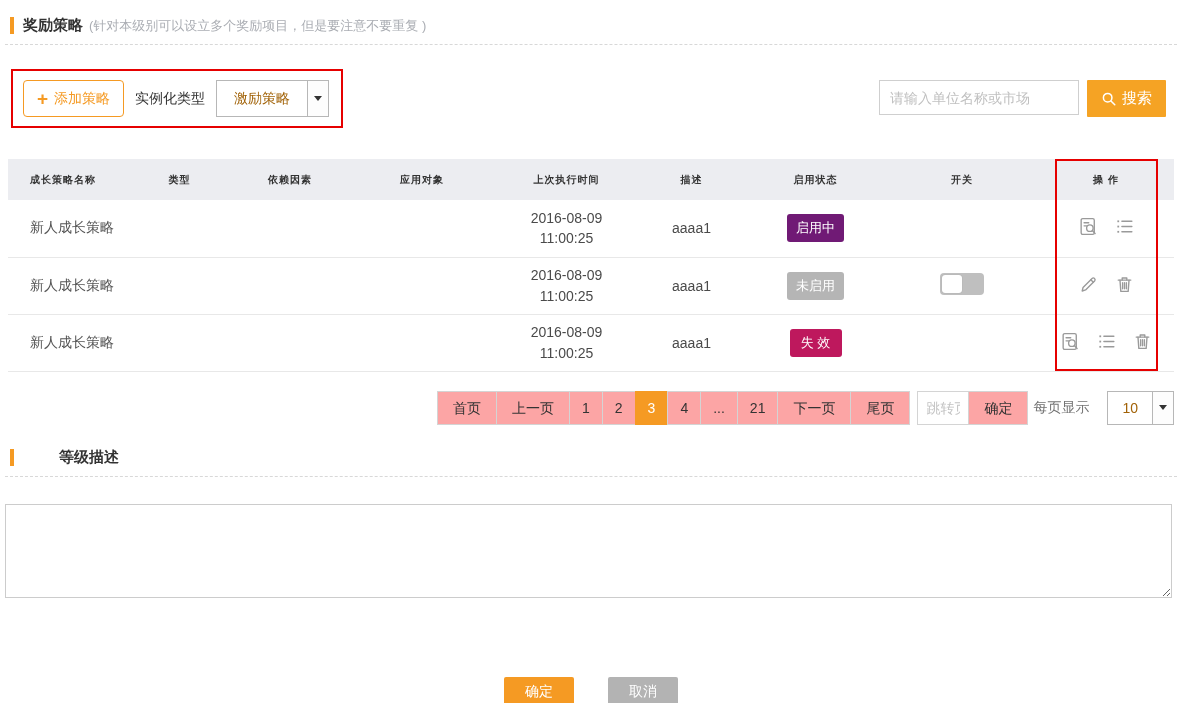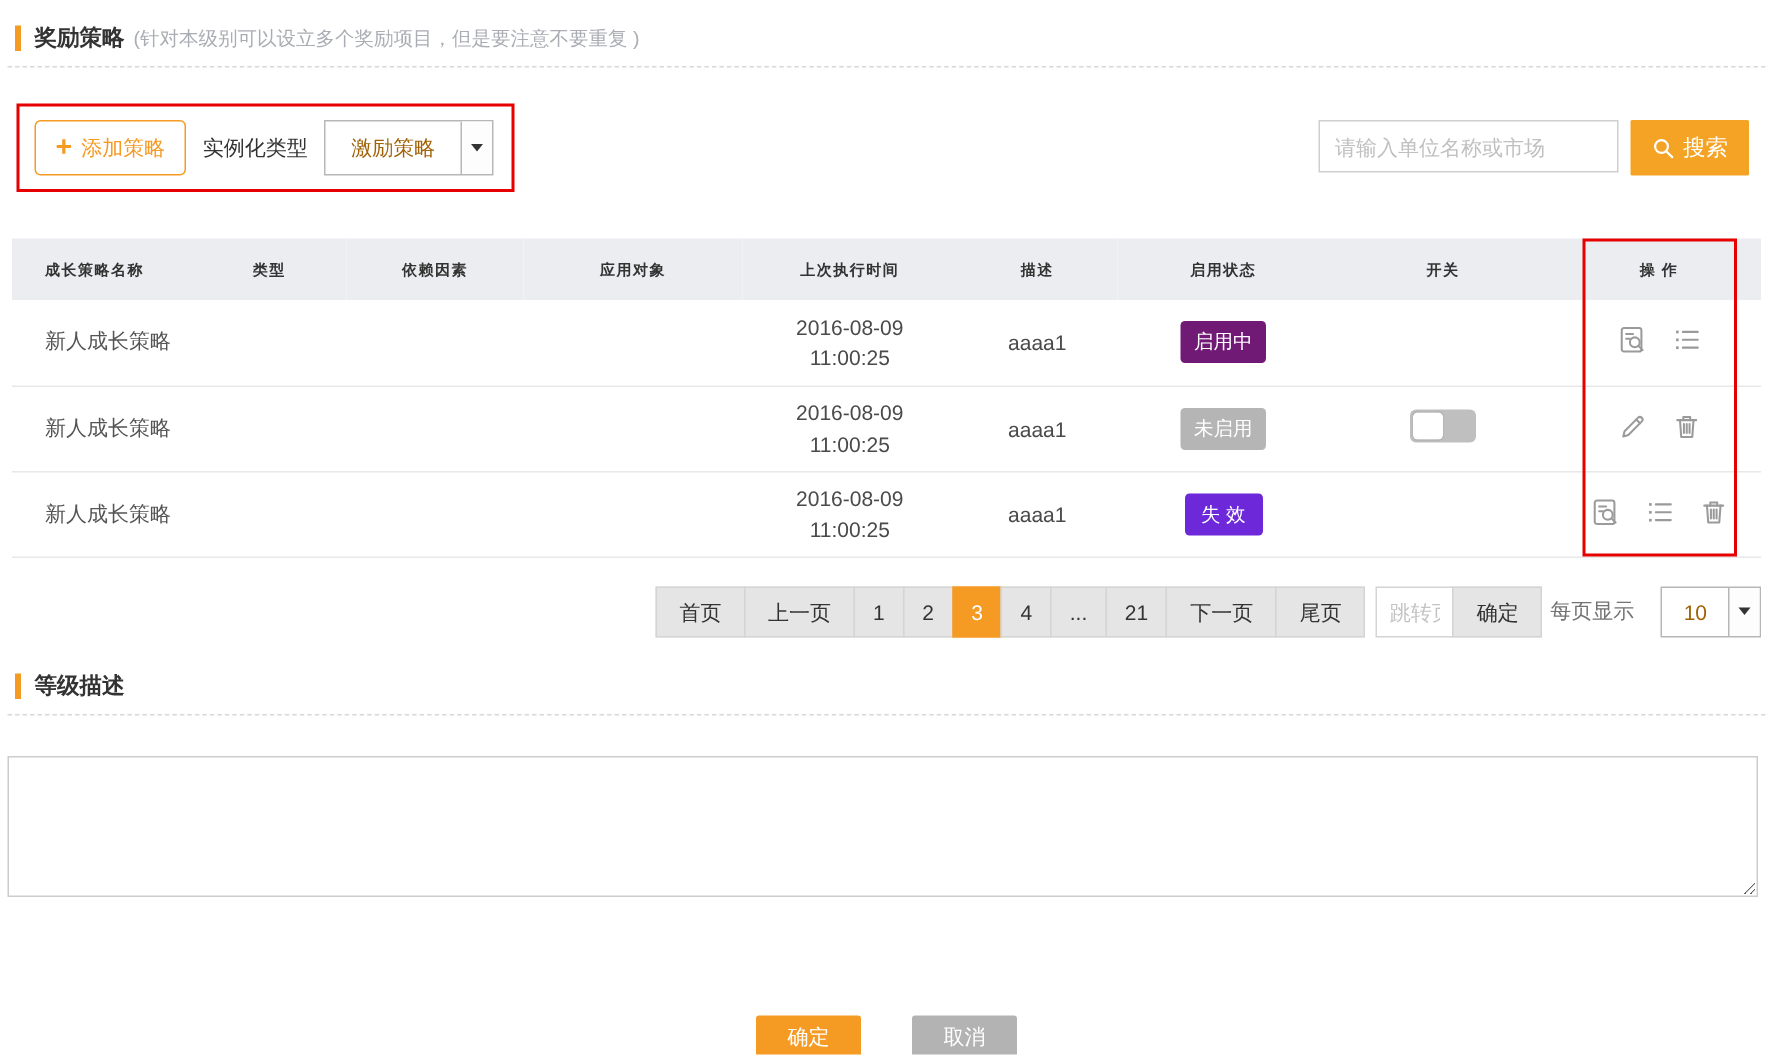--- a/index.html
+++ b/index.html
@@ -51,32 +51,32 @@
     background:#ecedf1; height:41px; font-size:10px; font-weight:bold; color:#333;
     text-align:center; letter-spacing:1px;
   }
   table.grid th.col-name { text-align:left; padding-left:22px; }
   table.grid td { height:57px; border-bottom:1px solid #e8e8e8; text-align:center; color:#4a4a4a; font-size:14px; }
   table.grid td.col-name { text-align:left; padding-left:22px; color:#555; }
   .datetime { line-height:1.45; }
   .badge { display:inline-block; min-width:52px; padding:5px 9px; color:#fff; font-size:13px; border-radius:3px; }
   .badge-green { background:#701a75; }
   .badge-gray  { background:#b5b5b5;font-family:Liberation Mono, monospace; }
-  .badge-red   { background:#6d28d9; }
+  .badge-red   { background:#be185d; }
   .toggle { position:relative; display:inline-block; width:44px; height:22px; background:#bfbfbf; border-radius:4px; cursor:pointer; }
   .toggle .knob { position:absolute; left:2px; top:2px; width:20px; height:18px; background:#fff; border-radius:3px; box-shadow:0 0 1px rgba(0,0,0,.25); }
   .actions { display:inline-flex; align-items:center; gap:15px; }
   .icon-btn { display:inline-flex; cursor:pointer; }
   .icon-btn svg { stroke:#9a9a9a; fill:none; stroke-width:1.3; stroke-linecap:round; stroke-linejoin:round; }
   .red-overlay { position:absolute; left:1047px; top:0; width:103px; height:212px; border:2px solid #e60000; pointer-events:none; z-index:2; }
 
   
   .pagination { display:flex; align-items:center; justify-content:flex-end; margin:19px 8px 0 8px; }
   .pg-item {
-    border:1px solid #d4d4d4; background:#e5e5e5; height:34px; line-height:32px;
+    border:1px solid #d4d4d4; background:#fca5a5; height:34px; line-height:32px;
     padding:0 15px; font-size:14px; color:#333; margin-left:-1px; cursor:pointer; text-align:center;
   }
   .pg-item.num { padding:0 12px; min-width:32px; }
   .pg-item.active { background:#f59a23; border-color:#f59a23; color:#fff; }
   .pg-item.first { margin-left:0; }
   .jump-input {
     width:52px; height:34px; border:1px solid #d4d4d4; margin-left:7px; padding:0 8px;
     font-size:14px; font-family:inherit; outline:none; color:#333;text-align:center;
   }
   .jump-input::placeholder { color:#c3c3c3; }
@@ -308,21 +308,21 @@
   <span class="pg-item jump-confirm">确定</span>
   <span class="perpage-label">每页显示</span>
   <div class="select-box perpage-select">
     <span class="select-value">10</span>
     <span class="select-caret">
         <span class="caret-tri"></span>
       </span>
   </div>
 </div>
 
-<div class="section-header" style="padding-top:23px;">
+<div class="section-header" style="padding-top:23px;gap:36px;">
   <span class="accent-bar"></span>
   <span class="section-title">等级描述</span>
 </div>
 <div class="dashed-divider"></div>
 
 <textarea class="desc-textarea" style=""></textarea>
 
 <div class="footer-actions">
   <button class="btn-confirm">确定</button>
   <button class="btn-cancel">取消</button>

